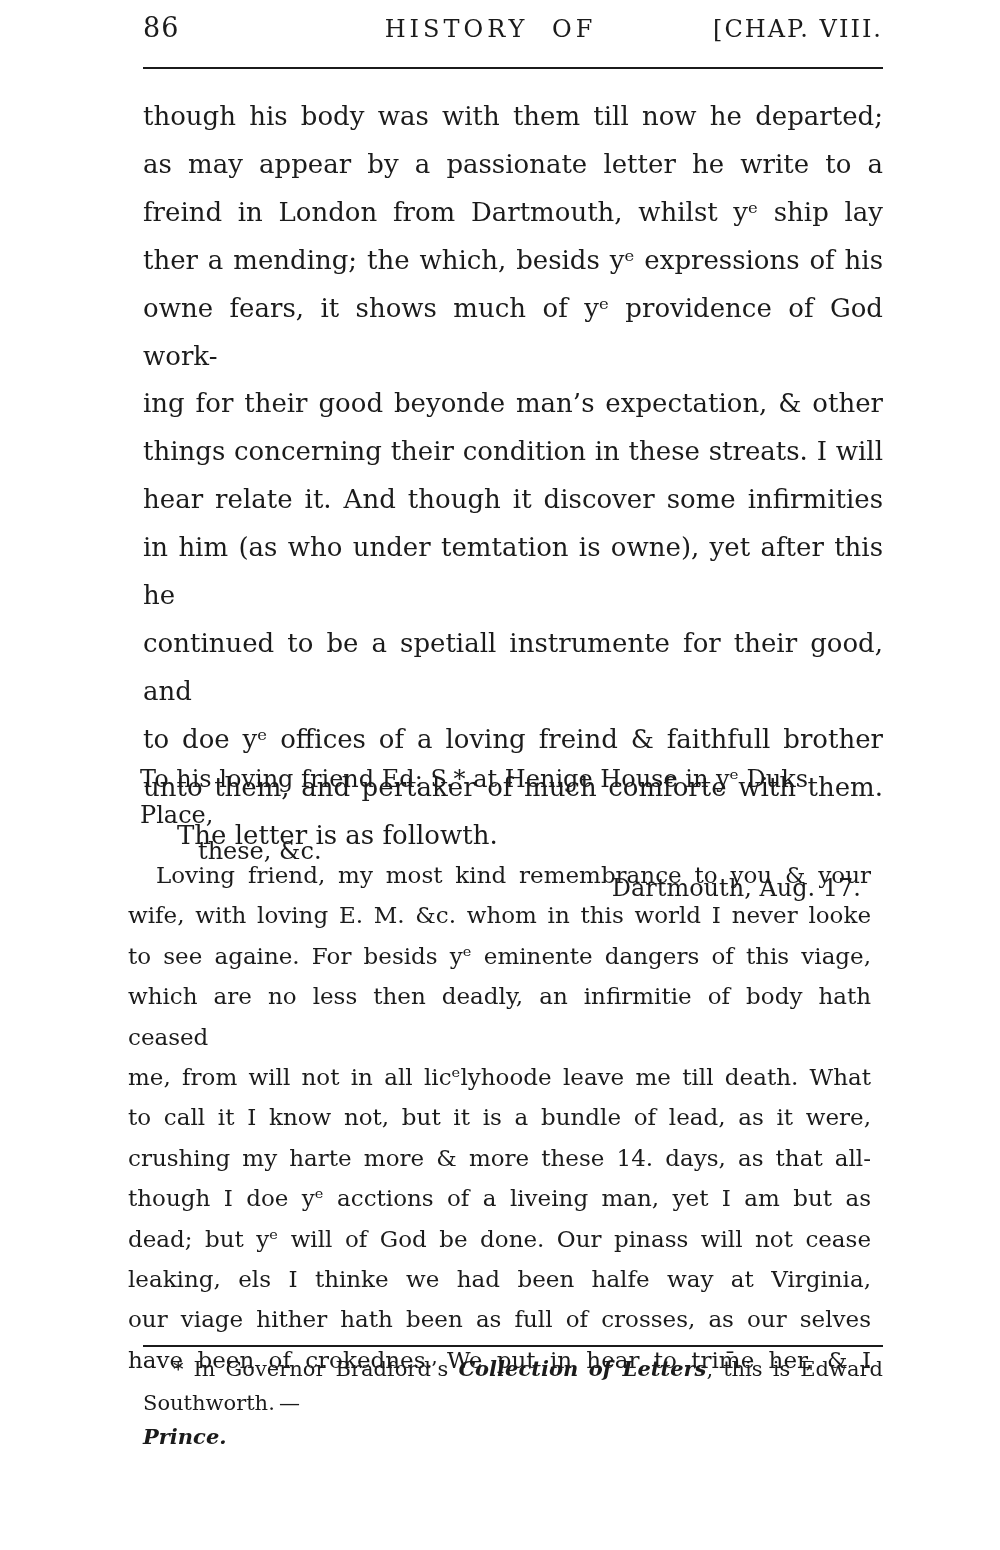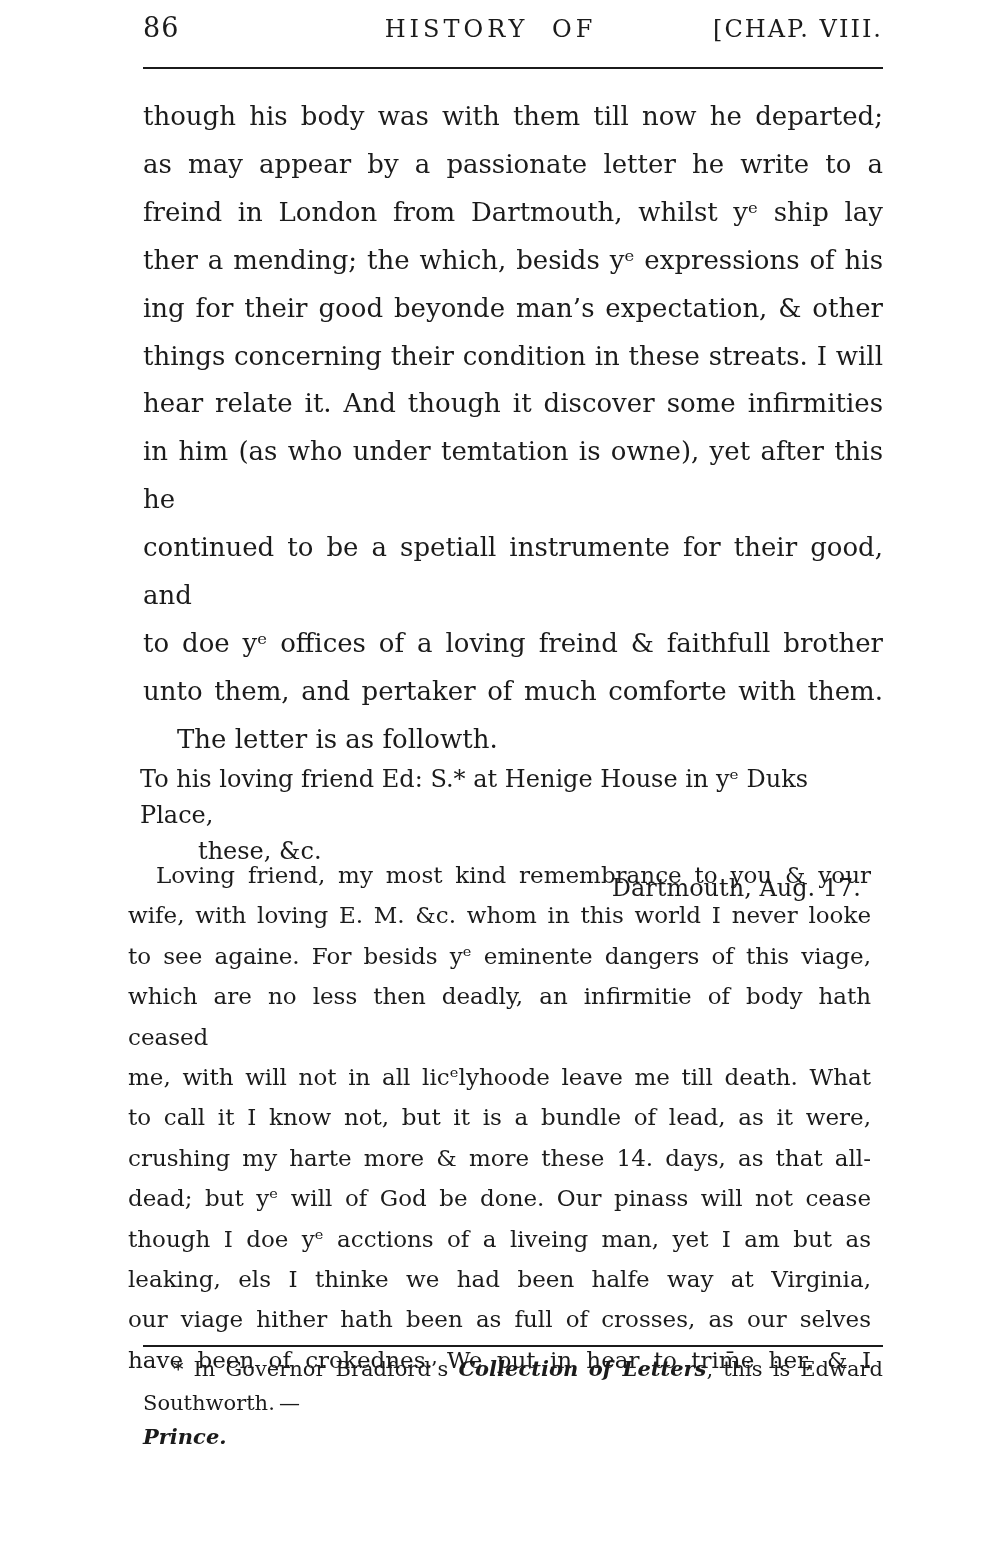--- a/index.html
+++ b/index.html
@@ -100,20 +100,21 @@
     <span class="chapter-label">[CHAP. VIII.</span>
   </div>
 
   <div class="head-rule"></div>
 
   <div class="main-block">
     <div class="jline">though his body was with them till now he departed;</div>
     <div class="jline">as may appear by a passionate letter he write to a</div>
     <div class="jline">freind in London from Dartmouth, whilst yᵉ ship lay</div>
     <div class="jline">ther a mending; the which, besids yᵉ expressions of his</div>
+    <div class="jline">owne fears, it shows much of yᵉ providence of God work-</div>
     <div class="jline">ing for their good beyonde man’s expectation, &amp; other</div>
     <div class="jline">things concerning their condition in these streats. I will</div>
     <div class="jline">hear relate it. And though it discover some infirmities</div>
     <div class="jline">in him (as who under temtation is owne), yet after this he</div>
     <div class="jline">continued to be a spetiall instrumente for their good, and</div>
     <div class="jline">to doe yᵉ offices of a loving freind &amp; faithfull brother</div>
     <div class="jline">unto them, and pertaker of much comforte with them.</div>
     <div class="followth-line">The letter is as followth.</div>
   </div>
 
@@ -121,25 +122,25 @@
     <div class="salutation-1">To his loving friend Ed: S.* at Henige House in yᵉ Duks Place,</div>
     <div class="salutation-2">these, &amp;c.</div>
     <div class="dateline">Dartmouth, Aug. 17.</div>
   </div>
 
   <div class="letter-body">
     <div class="jline first-indent">Loving friend, my most kind remembrance to you &amp; your</div>
     <div class="jline">wife, with loving E. M. &amp;c. whom in this world I never looke</div>
     <div class="jline">to see againe. For besids yᵉ eminente dangers of this viage,</div>
     <div class="jline">which are no less then deadly, an infirmitie of body hath ceased</div>
-    <div class="jline">me, with will not in all licᵉlyhoode leave me till death. What</div>
+    <div class="jline">me, from will not in all licᵉlyhoode leave me till death. What</div>
     <div class="jline">to call it I know not, but it is a bundle of lead, as it were,</div>
     <div class="jline">crushing my harte more &amp; more these 14. days, as that all-</div>
+    <div class="jline">though I doe yᵉ acctions of a liveing man, yet I am but as</div>
     <div class="jline">dead; but yᵉ will of God be done. Our pinass will not cease</div>
-    <div class="jline">though I doe yᵉ acctions of a liveing man, yet I am but as</div>
     <div class="jline">leaking, els I thinke we had been halfe way at Virginia,</div>
     <div class="jline">our viage hither hath been as full of crosses, as our selves</div>
     <div class="jline">have been of crokednes. We put in hear to trim̄e her, &amp; I</div>
   </div>
 
   <div class="foot-rule"></div>
 
   <div class="footnote">
     <div class="fn-line1"><span>* In Governor Bradford’s </span><span class="work-title">Collection of Letters</span><span>, this is Edward Southworth. —</span></div>
     <div class="signature">Prince.</div>

